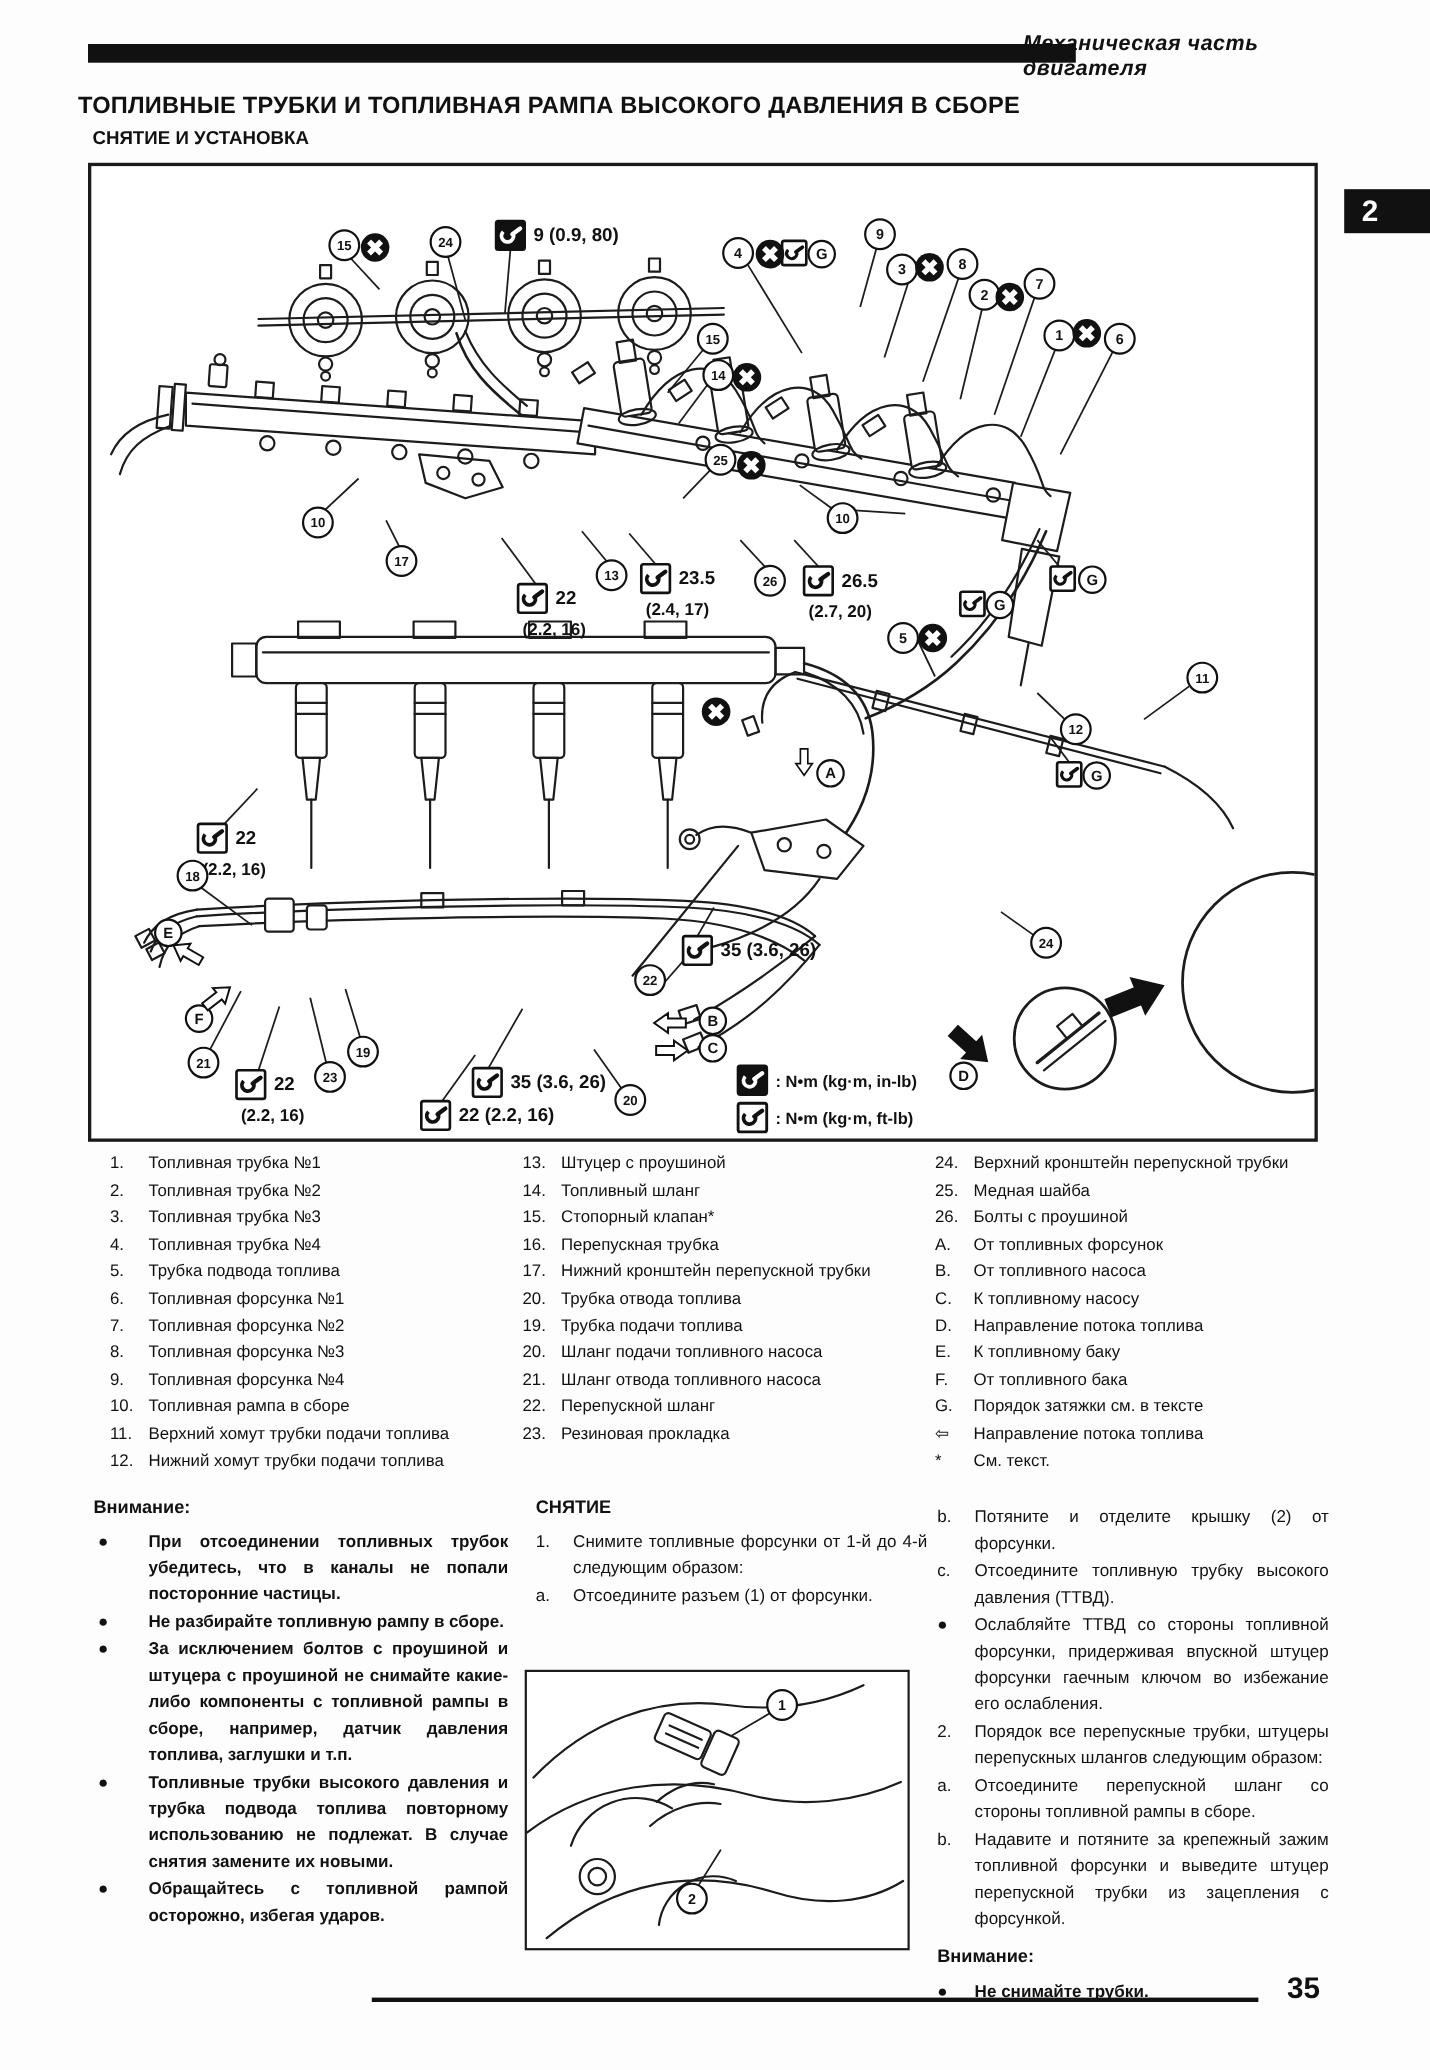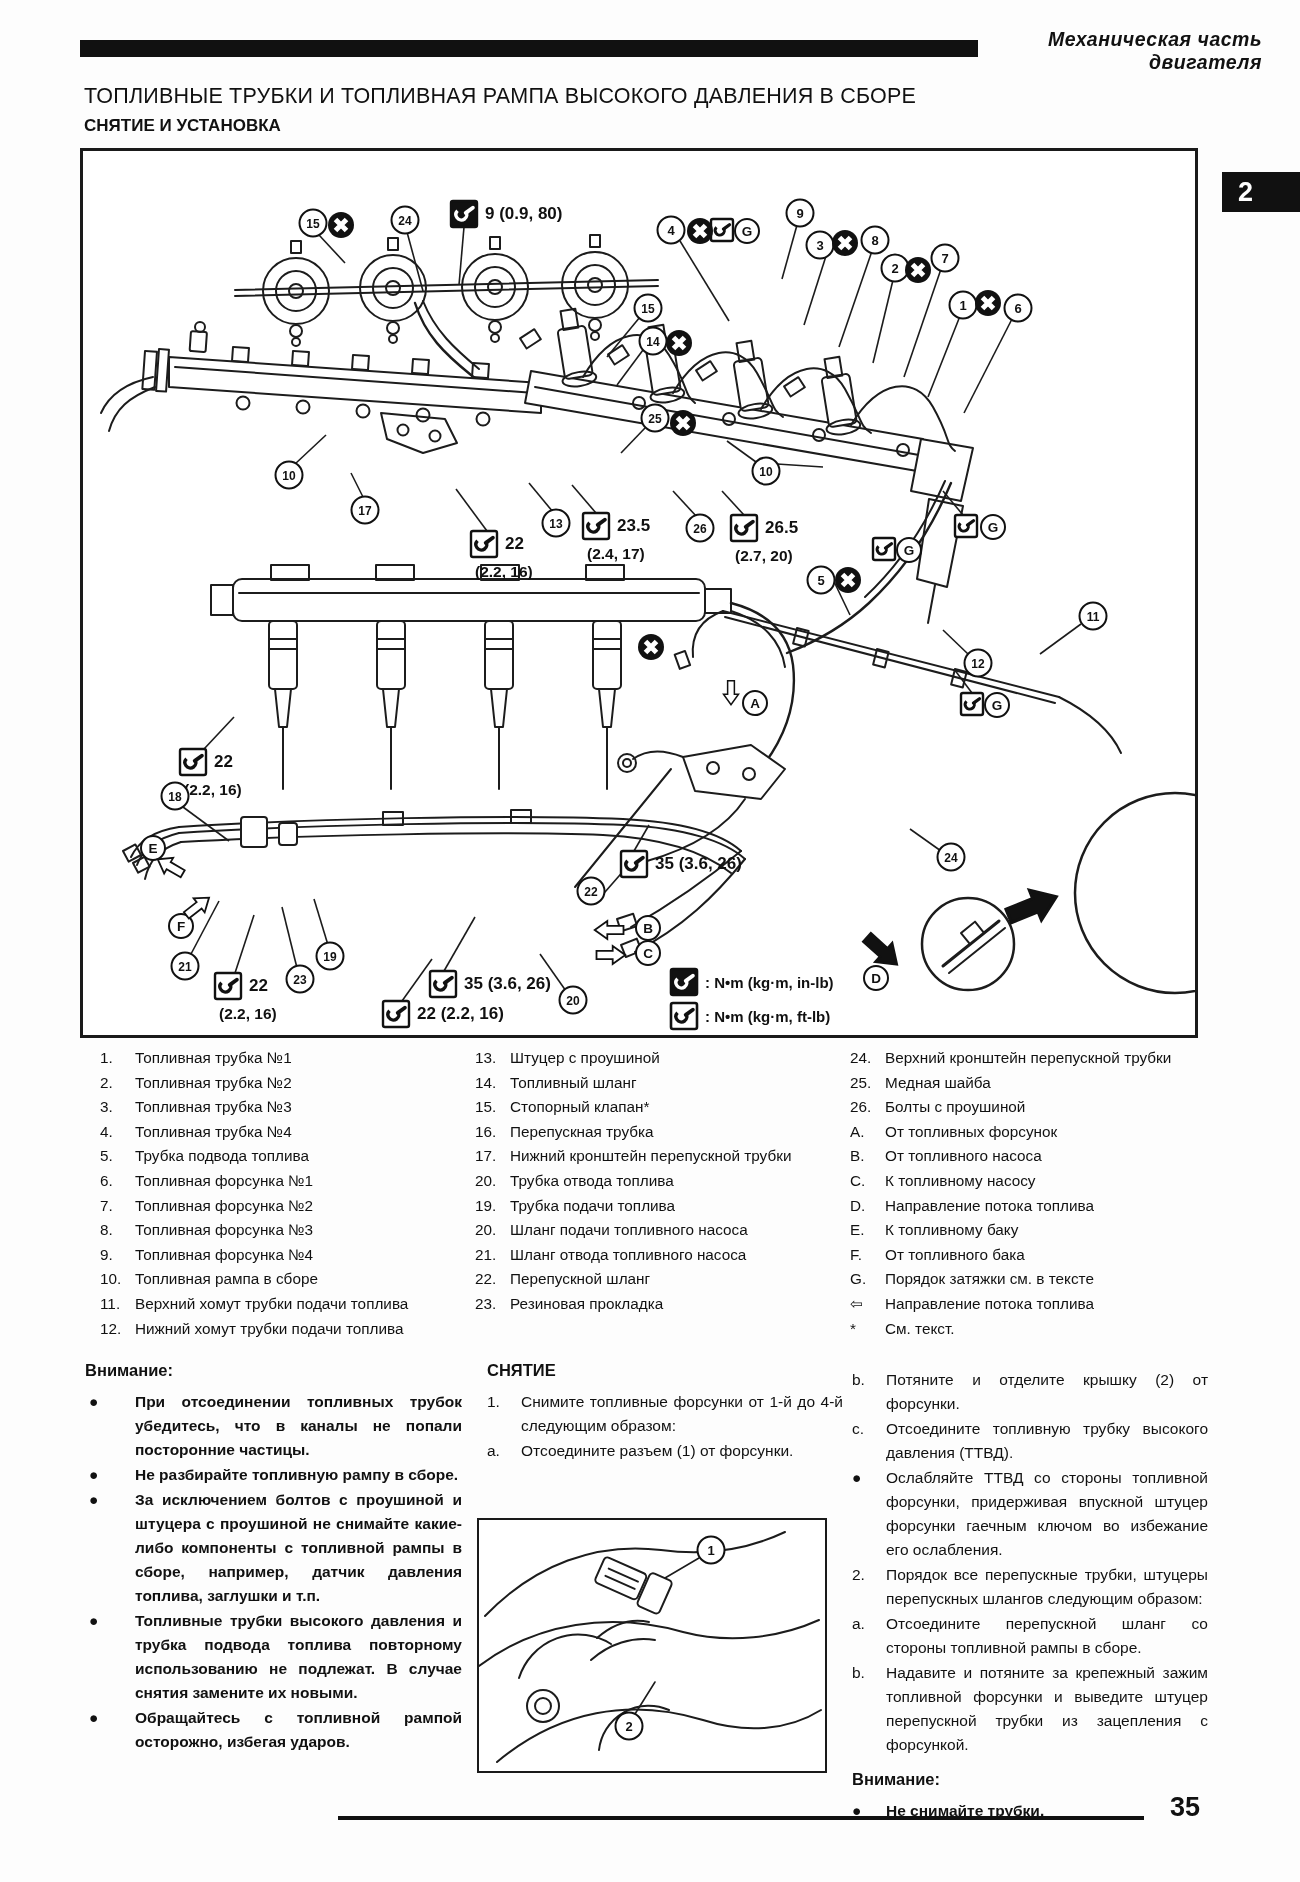--- a/index.html
+++ b/index.html
@@ -1,20 +1,20 @@
 <!DOCTYPE html>
 <html><head>
 <meta charset="utf-8">
 <style>
   html,body{margin:0;padding:0;background:#888;}
   .page{position:relative;width:1300px;height:1882px;background:#fdfdfd;font-family:"Liberation Sans",sans-serif;color:#111;overflow:hidden;}
   .abs{position:absolute;}
   .hdr-bar{left:80px;top:40px;width:898px;height:17px;background:#111;}
-  .hdr-txt{left:972px;top:28px;width:290px;text-align:right;font-size:19.5px;font-weight:bold;font-style:italic;letter-spacing:.5px;}
-  .title{left:84px;top:84px;width:1000px;font-size:21.5px;font-weight:normal;letter-spacing:.2px;}
+  .hdr-txt{left:930px;top:28px;width:290px;font-size:19.5px;font-weight:bold;font-style:italic;letter-spacing:.5px;}
+  .title{left:71px;top:84px;width:1000px;font-size:21.5px;font-weight:bold;letter-spacing:.2px;}
   .subtitle{left:84px;top:116px;font-size:17px;font-weight:bold;}
   .tab2{left:1222px;top:172px;width:78px;height:40px;background:#111;color:#fff;font-size:27px;font-weight:bold;line-height:40px;padding-left:16px;box-sizing:border-box;}
   .diagram{left:80px;top:148px;width:1118px;height:890px;border:3px solid #1a1a1a;box-sizing:border-box;background:#fff;}
   .plist{top:1046px;font-size:15.3px;line-height:24.6px;}
   .plc1{left:100px;width:362px;}
   .plc2{left:475px;width:358px;}
   .plc3{left:850px;width:372px;}
   .pl-item{display:flex;}
   .pl-m{flex:0 0 35px;}
   .pl-t{flex:1;}

